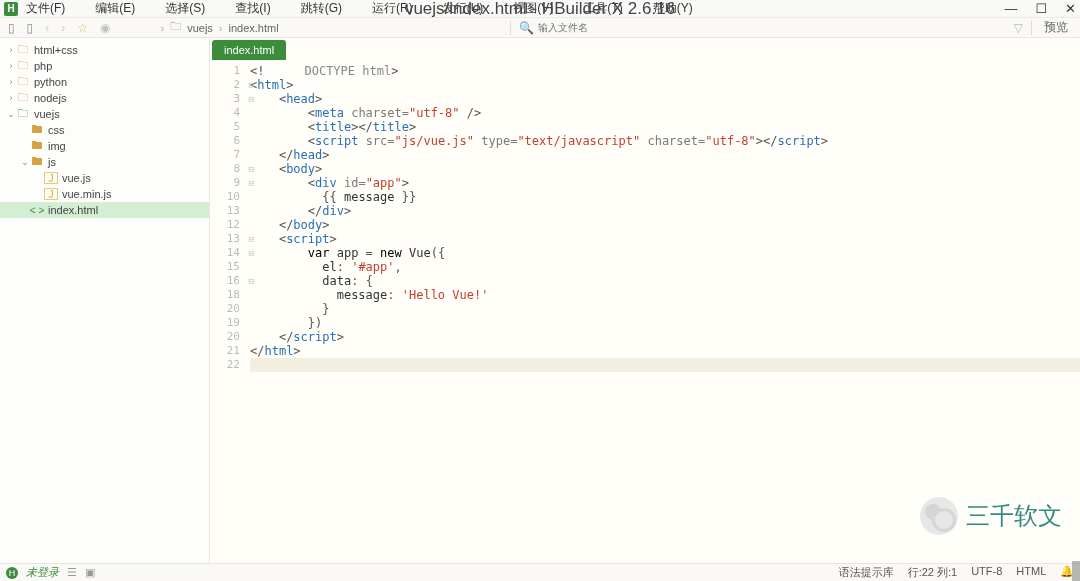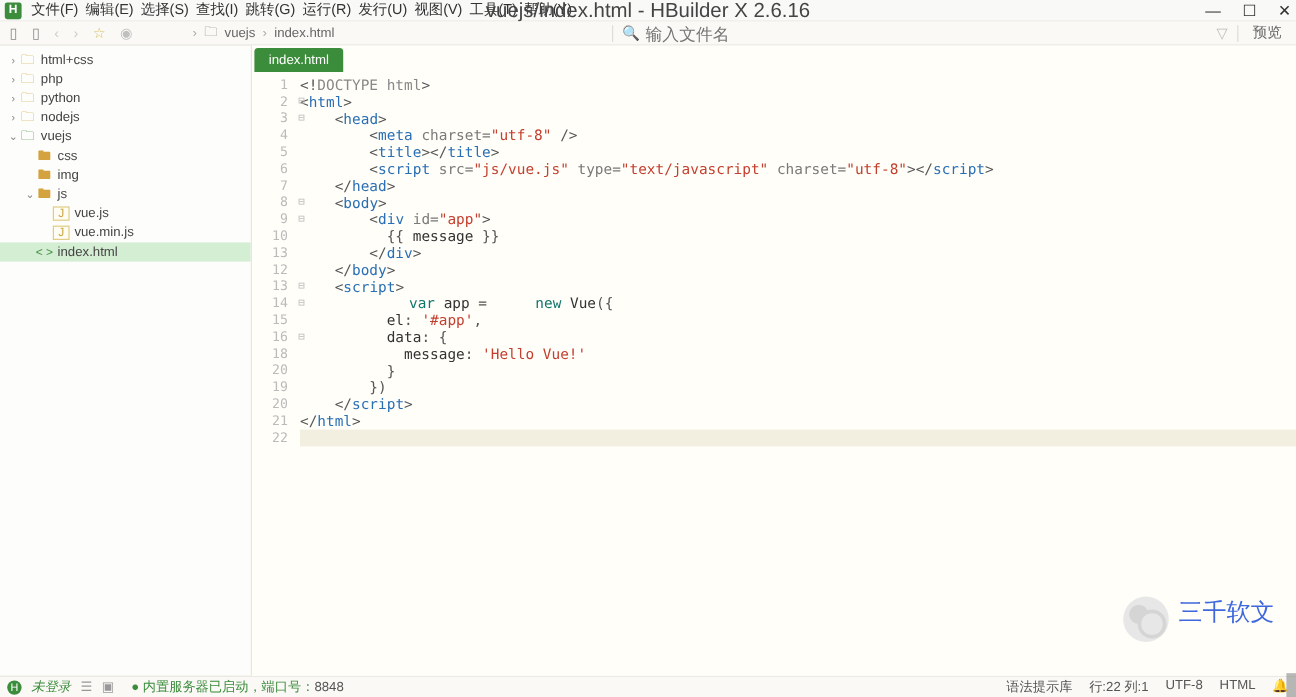--- a/index.html
+++ b/index.html
@@ -2,34 +2,34 @@
 <html><head>
 <meta charset="utf-8">
 <style>
 * { margin: 0; padding: 0; box-sizing: border-box; }
 html, body { width: 1080px; height: 581px; font-family: "Microsoft YaHei", Arial, sans-serif; font-size: 12px; background: #fff; color: #333; overflow: hidden; }
 .app { display: flex; flex-direction: column; width: 100%; height: 100%; }
 
 
 .menubar { height: 18px; background: #f9f9f7; display: flex; align-items: center; padding: 0 4px; border-bottom: 1px solid #eceae4; }
 .logo { width: 14px; height: 14px; background: #3b8c3b; border-radius: 2px; color: #fff; display: flex; align-items: center; justify-content: center; font-size: 10px; margin-right: 8px; font-weight: bold; }
-.menubar .menu { display: flex; gap: 6px; }
+.menubar .menu { display: flex; gap: 30px; }
 .menubar .menu span { color: #333; cursor: default; }
 .title-center { position: absolute; left: 50%; transform: translateX(-50%); color: #444; font-size: 17px; }
 .winctl { margin-left: auto; display: flex; gap: 18px; align-items: center; color: #333; }
 .winctl span { font-size: 13px; }
 
 
 .toolbar { height: 20px; background: #faf9f6; border-bottom: 1px solid #e8e6df; display: flex; align-items: center; padding: 0 8px; position: relative; }
 .toolbar .tb-left { display: flex; align-items: center; gap: 12px; color: #888; }
 .toolbar .tb-left span { font-size: 12px; }
 .toolbar .crumb { margin-left: 50px; display: flex; align-items: center; gap: 6px; color: #666; font-size: 11px; }
 .toolbar .sep { color: #aaa; }
 .toolbar .search { position: absolute; left: 510px; height: 100%; display: flex; align-items: center; gap: 4px; color: #aaa; }
-.toolbar .search input { border: none; background: transparent; outline: none; font-size: 14px; width: 120px; }
+.toolbar .search input { border: none; background: transparent; outline: none; font-size: 10px; width: 120px; }
 .toolbar .search .vbar { width: 1px; height: 14px; background: #ddd; margin-right: 4px; }
 .toolbar .right-tb { margin-left: auto; display: flex; align-items: center; gap: 8px; color: #888; }
 .toolbar .preview-btn { font-size: 12px; color: #666; padding: 0 4px; }
 
 
 .main { flex: 1; display: flex; min-height: 0; }
 .sidebar { width: 210px; background: #fdfdfb; border-right: 1px solid #e8e6df; overflow: auto; }
 .tree { padding-top: 4px; }
 .tree .node { display: flex; align-items: center; height: 16px; white-space: nowrap; font-size: 11px; color: #444; }
 .tree .arrow { width: 10px; display: inline-flex; justify-content: center; color: #888; font-size: 9px; }
@@ -51,35 +51,35 @@
 .gutter { width: 34px; background: #fffef9; text-align: right; color: #bbb; font-family: Consolas, monospace; font-size: 11px; padding-top: 4px;}
 .gutter .ln { height: 14px; line-height: 14px; padding-right: 4px; position: relative; }
 .gutter .marker { position: absolute; right: -2px; top: 3px; width: 6px; height: 6px; }
 .gutter .marker.minus::before { content:"⊟"; color:#bbb; font-size:9px; position:absolute; right:-8px; top:-3px;}
 .code { flex: 1; font-family: Consolas, monospace; font-size: 12px; padding-top: 4px; padding-left: 6px; white-space: pre; color: #333; }
 .code .line { height: 14px; line-height: 14px; }
 .code .line.current { background: #f3efe0; }
 .tag { color: #2a6fb5; }
 .attr { color: #7a7a7a; }
 .str { color: #c43f2e; }
-.kw { color: #0f766e; margin-left: 33px; }
+.kw { color: #000000; }
 .punc { color: #555; }
-.doctype { color: #888; }
+.doctype { color: #888; margin-left: 40px; }
 
 
 .statusbar { height: 18px; background: #faf9f6; border-top: 1px solid #e8e6df; display: flex; align-items: center; font-size: 11px; color: #555; padding: 0 6px; gap: 10px; }
 .statusbar .left { display: flex; align-items: center; gap: 8px; }
 .statusbar .dot { width: 12px; height: 12px; border-radius: 50%; background: #3b8c3b; color: #fff; font-size: 9px; display: flex; align-items: center; justify-content: center; }
 .statusbar .login { color: #3b8c3b; font-style: italic; }
 .statusbar .srv { color: #3b8c3b; margin-left: 6px; }
 .statusbar .srv .port { color: #555; }
 .statusbar .right { margin-left: auto; display: flex; gap: 14px; }
 
 
-.watermark { position: absolute; right: 18px; bottom: 28px; display: flex; gap: 8px; color: #1d4ed8; font-size: 20px; opacity: 0.85; }
+.watermark { position: absolute; right: 18px; bottom: 28px; display: flex; align-items: center; gap: 8px; color: #0f766e; font-size: 24px; opacity: 0.85; }
 .wm-circle { width: 38px; height: 38px; border-radius: 50%; background: #e4e4e4; position: relative; }
 .wm-circle::before { content: ""; position: absolute; width: 16px; height: 16px; border-radius: 50%; background: #cfcfcf; left: 5px; top: 7px; }
 .wm-circle::after { content: ""; position: absolute; width: 18px; height: 18px; border-radius: 50%; background: #e4e4e4; border: 3px solid #cfcfcf; right: 2px; bottom: 3px; }
 
 
 .vscroll { position: absolute; right: 0; top: 22px; width: 10px; height: 100%; }
 .vmini { position: absolute; right: 0; bottom: 2px; width: 8px; height: 22px; background: #888; opacity: 0.6; }
 </style>
 </head>
 <body>
@@ -240,24 +240,20 @@
       </div>
     </div>
   </div>
 
   <div class="statusbar">
     <div class="left">
       <span class="dot">H</span>
       <span class="login">未登录</span>
       <span style="color:#999">☰</span>
       <span style="color:#999">▣</span>
-      <span class="srv">
-        <span style="color:#3b8c3b">●</span>
-        <span>内置服务器已启动，端口号：</span><span class="port">8848</span>
-      </span>
     </div>
     <div class="right">
       <span>语法提示库</span>
       <span>行:22  列:1</span>
       <span>UTF-8</span>
       <span>HTML</span>
       <span>🔔</span>
     </div>
   </div>
 </div>

